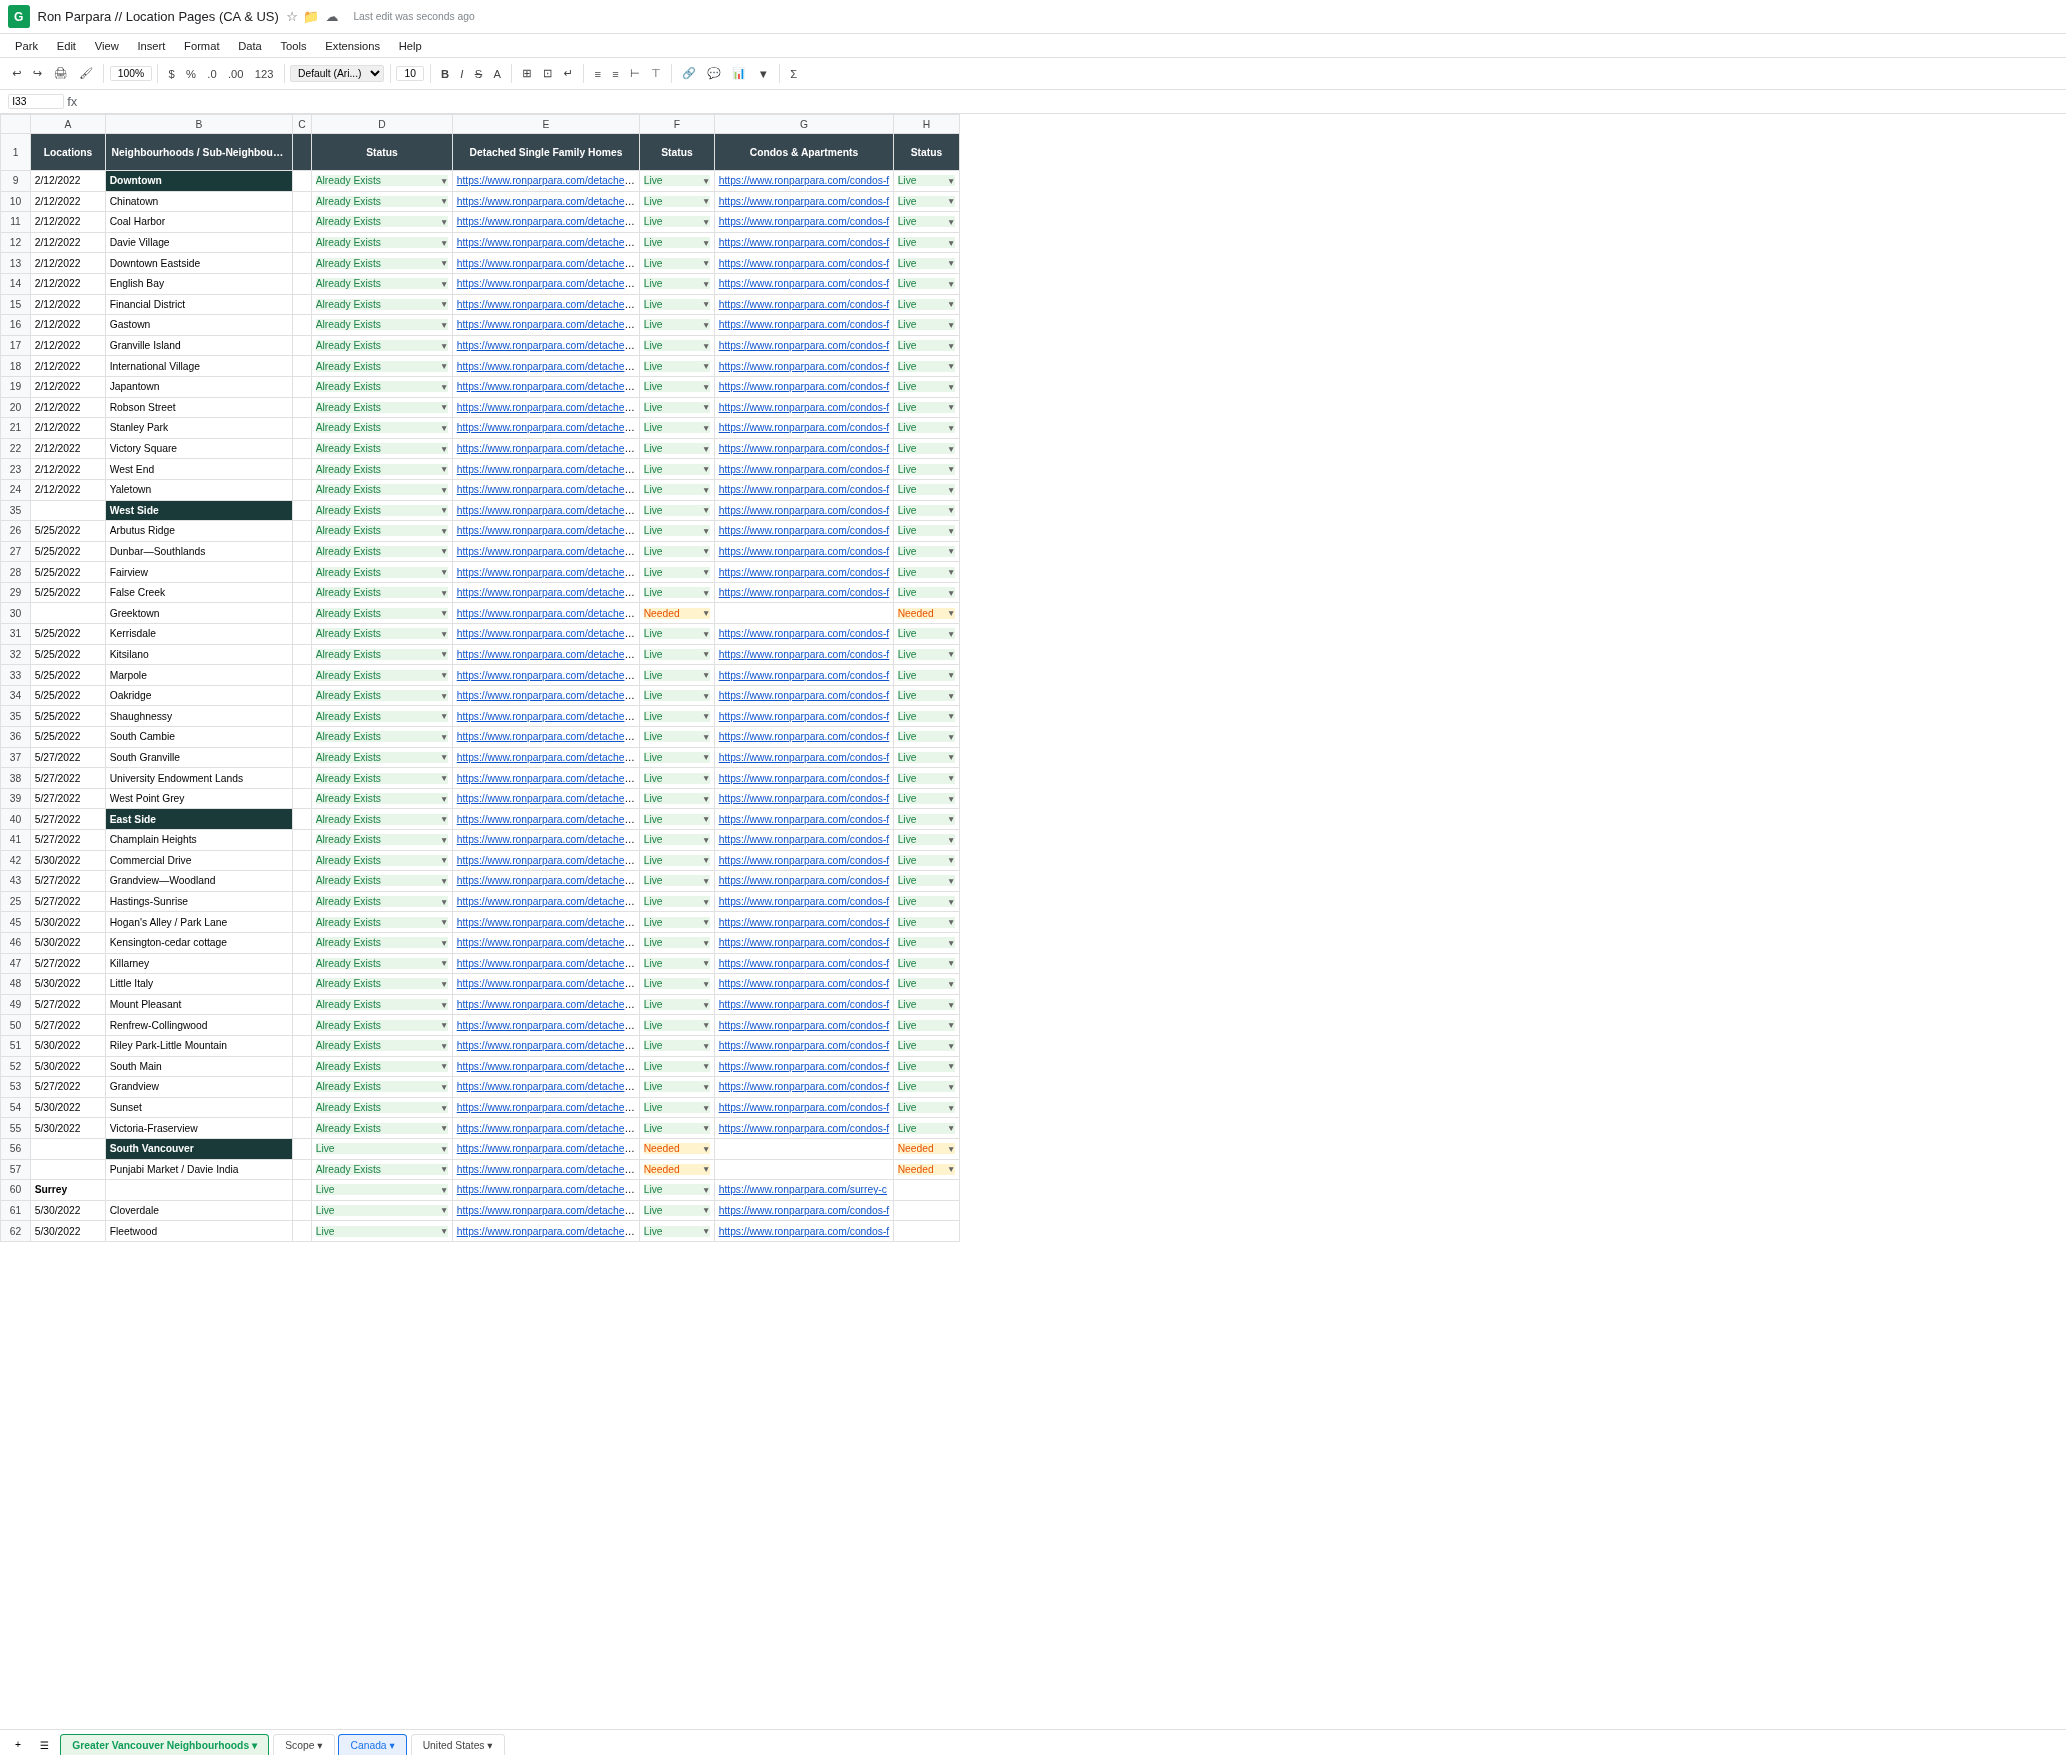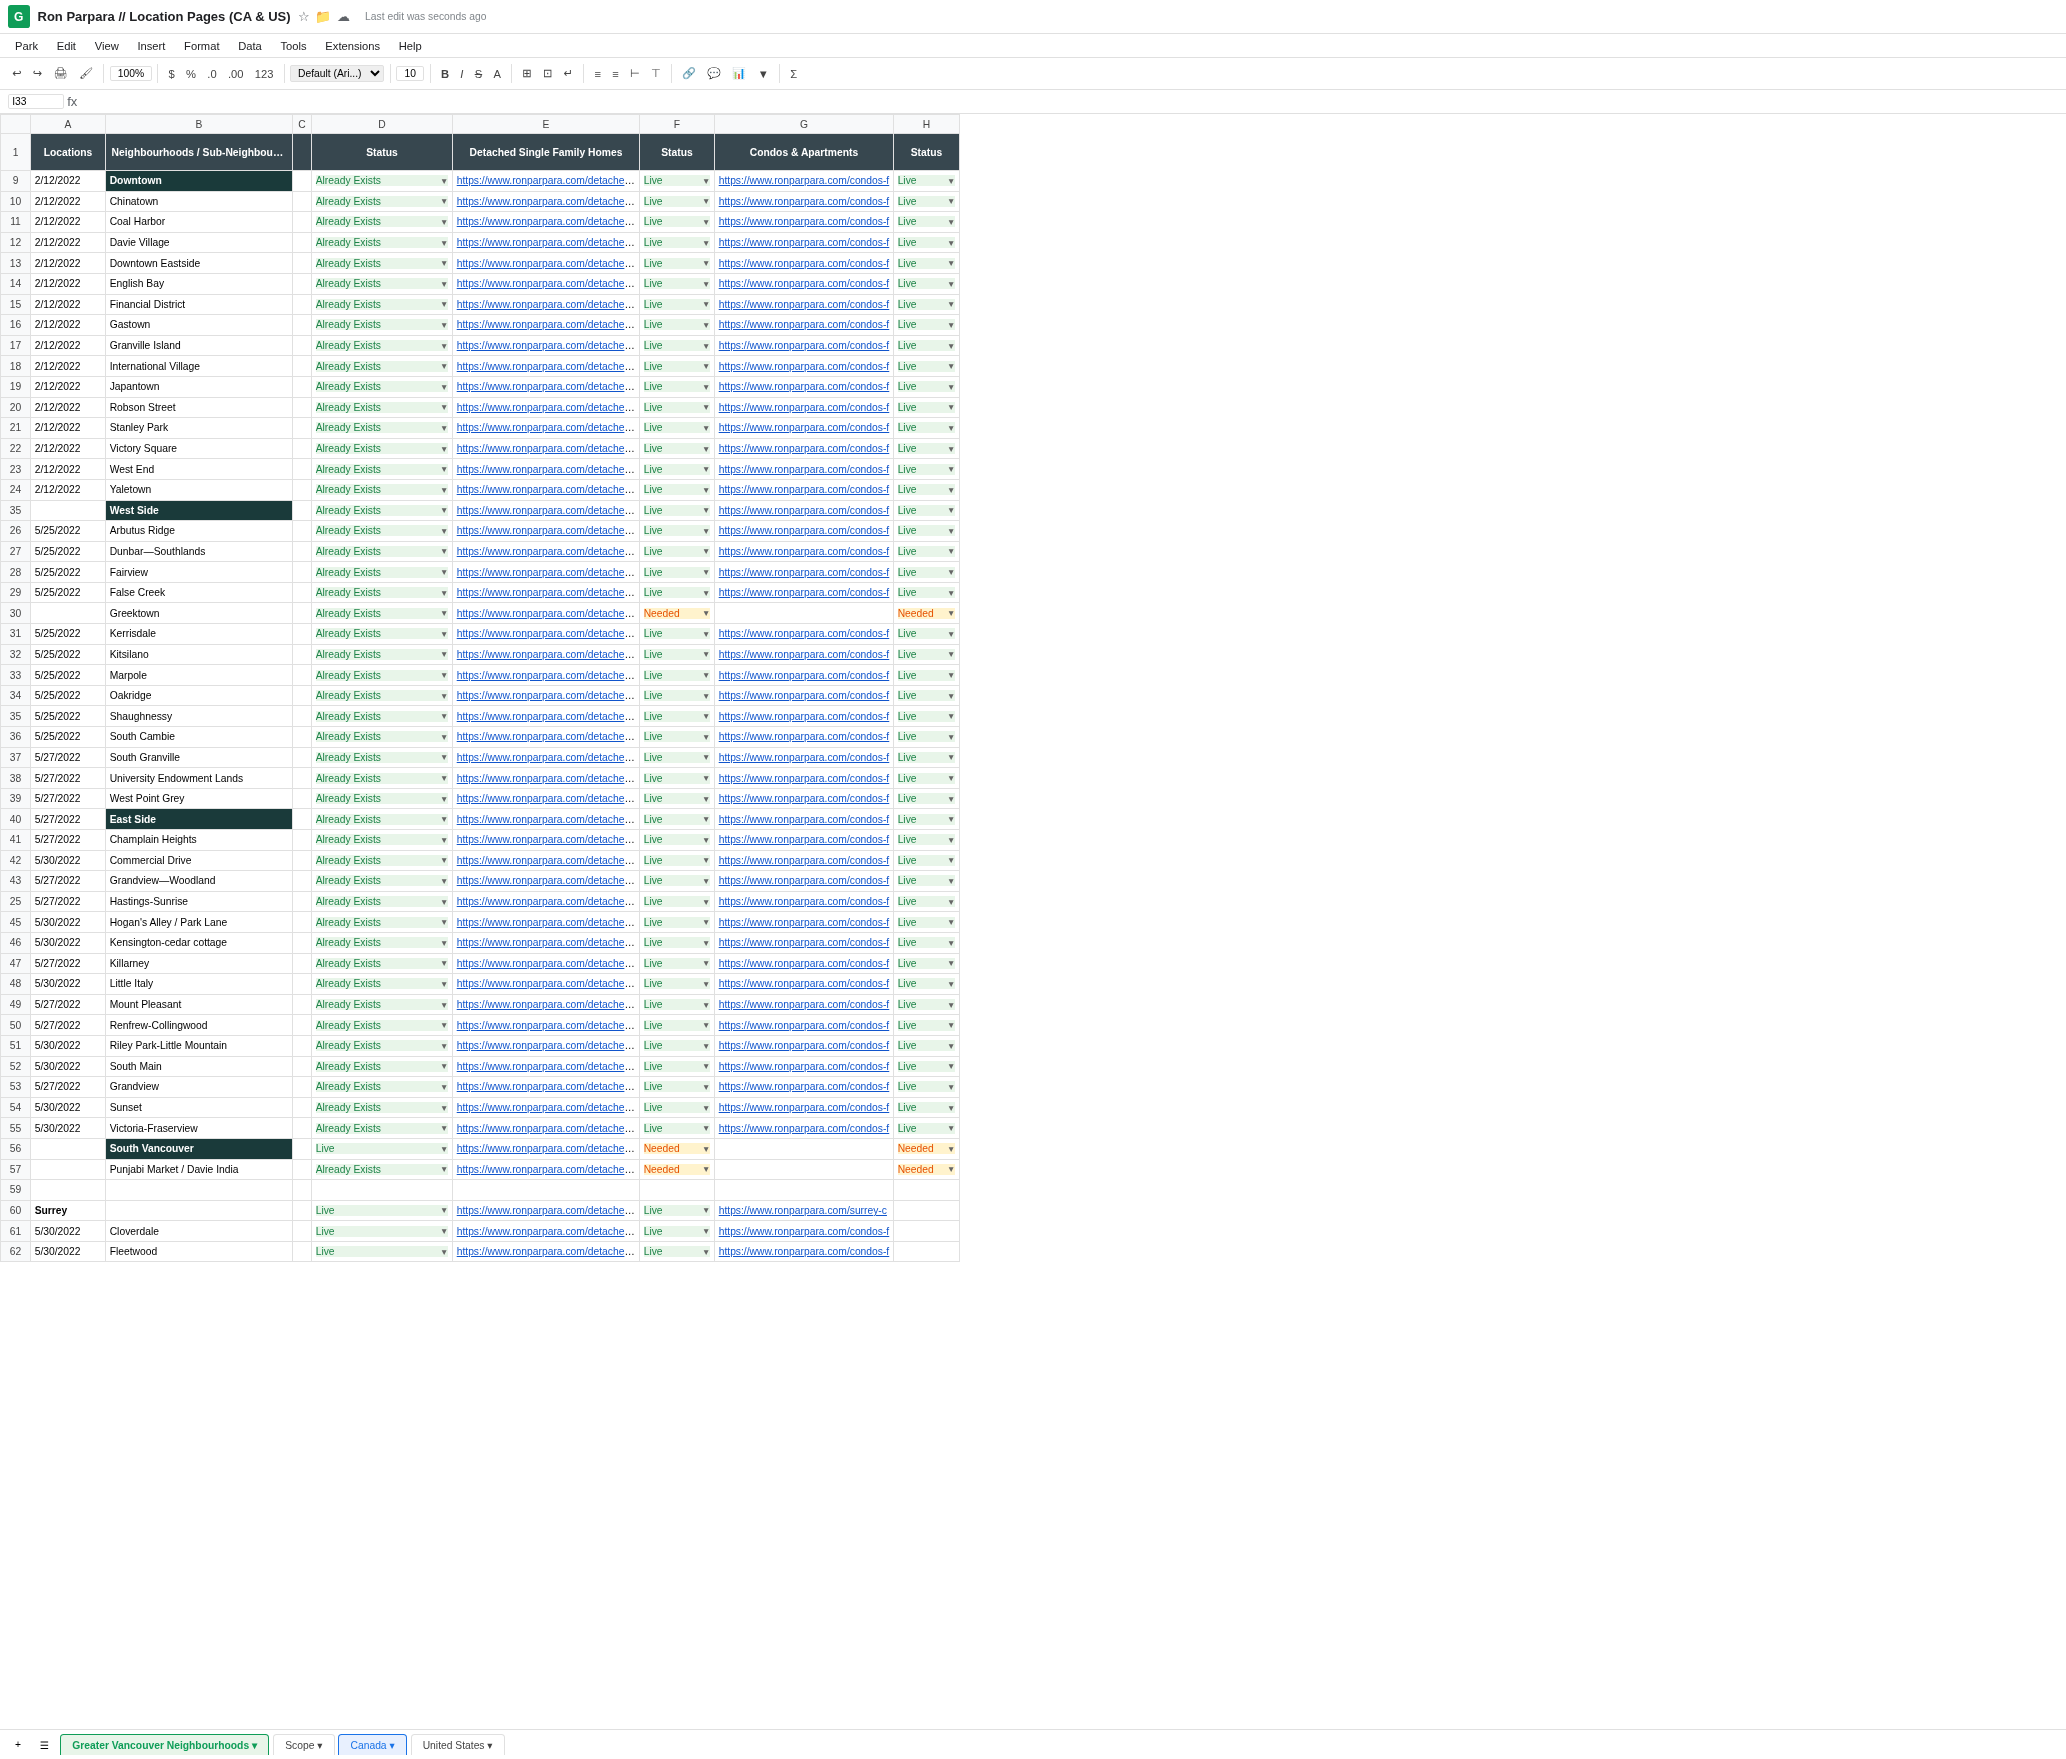--- a/index.html
+++ b/index.html
@@ -4,21 +4,21 @@
   <style>
     * { box-sizing: border-box; margin: 0; padding: 0; }
     body { font-family: Arial, sans-serif; font-size: 10.3px; background: #fff; overflow: hidden; }
 
     
     .title-bar {
       display: flex; align-items: center; padding: 3.7px 7.5px; background: #fff;
       border-bottom: 0.9px solid #e0e0e0; height: 34px; gap: 7.5px;
     }
     .app-icon { width: 22.5px; height: 22.5px; background: #0f9d58; border-radius: 2.8px; display: flex; align-items: center; justify-content: center; color: white; font-weight: bold; font-size: 12px; }
-    .doc-title { font-size: 13px; color: #202124; font-weight: bold; }
+    .doc-title { font-size: 13px; color: #202124; }
     .doc-title-icons { display: flex; gap: 5.6px; color: #5f6368; font-size: 13px; }
     .last-edit { font-size: 10.3px; color: #80868b; margin-left: 7.5px; }
 
     
     .menu-bar {
       display: flex; align-items: center; padding: 1.9px 7.5px; background: #fff;
       border-bottom: 0.9px solid #e0e0e0; height: 24px; gap: 3.7px;
     }
     .menu-item { padding: 1.9px 7.5px; color: #202124; cursor: pointer; border-radius: 2.8px; font-size: 11.2px; }
 
@@ -1459,31 +1459,20 @@
           </td>
     <td class="cell col-g"></td>
     <td class="cell col-h">
             <div class="dropdown-cell" style="background:#fff3cd;color:#e65100;">
     <span>Needed</span>
     <span class="dropdown-arrow">▼</span>
   </div>
           </td>
   </tr>
         <tr>
-    <td class="row-header">59</td>
-    <td class="cell col-a" style=""></td>
-    <td class="cell col-b" style=""></td>
-    <td class="cell" style="width:9.4px;"></td>
-    <td class="cell col-d"></td>
-    <td class="cell col-e"></td>
-    <td class="cell col-f"></td>
-    <td class="cell col-g"></td>
-    <td class="cell col-h"></td>
-  </tr>
-        <tr>
     <td class="row-header">60</td>
     <td class="cell col-a" style="font-weight:bold;">Surrey</td>
     <td class="cell col-b" style=""></td>
     <td class="cell" style="width:9.4px;"></td>
     <td class="cell col-d">
             <div class="dropdown-cell" style="background:#e8f5e9;color:#1e8449;">
     <span>Live</span>
     <span class="dropdown-arrow">▼</span>
   </div>
           </td>

